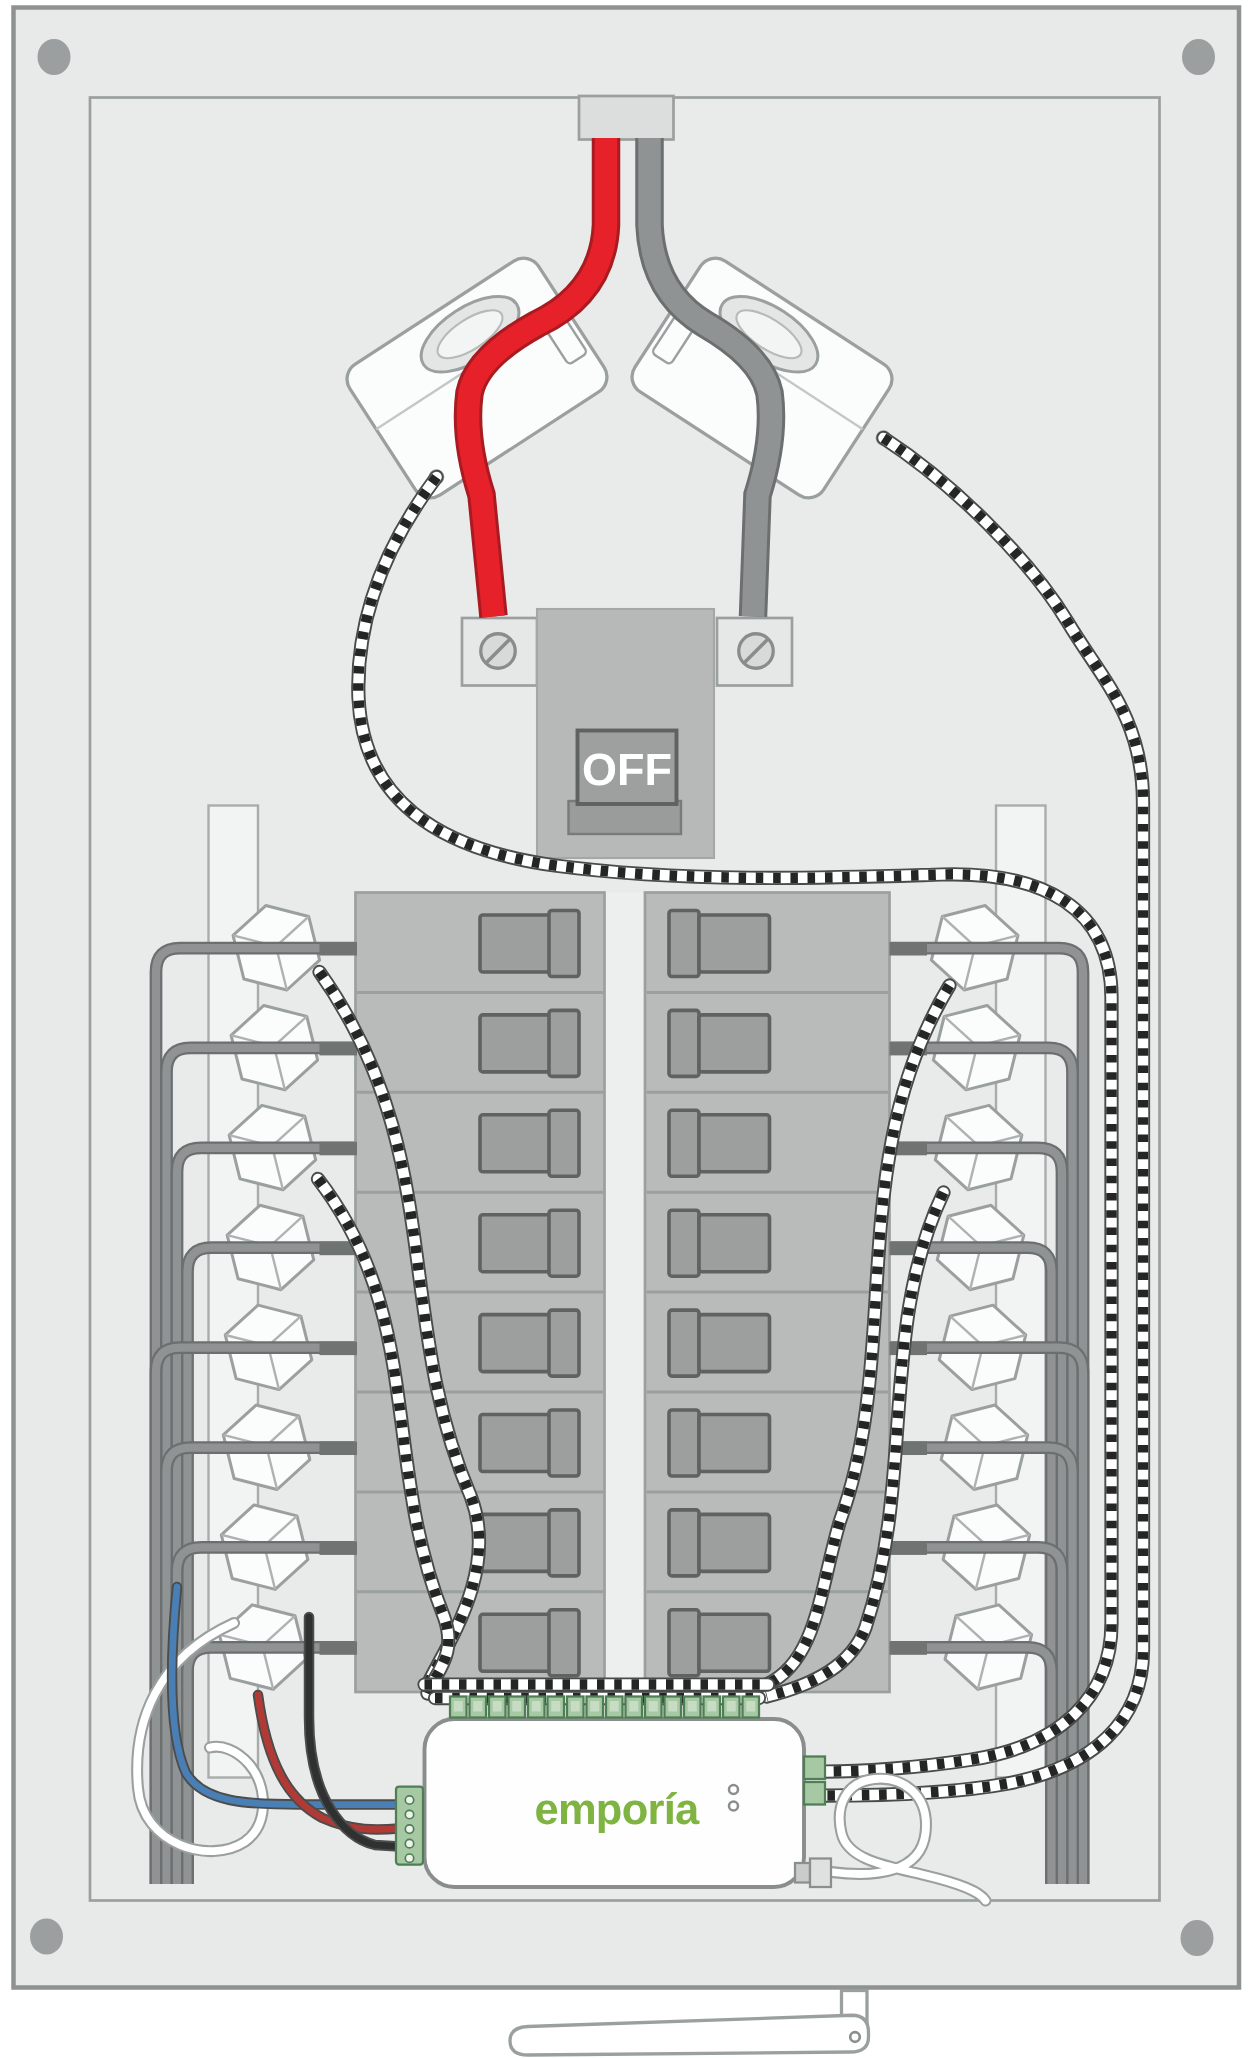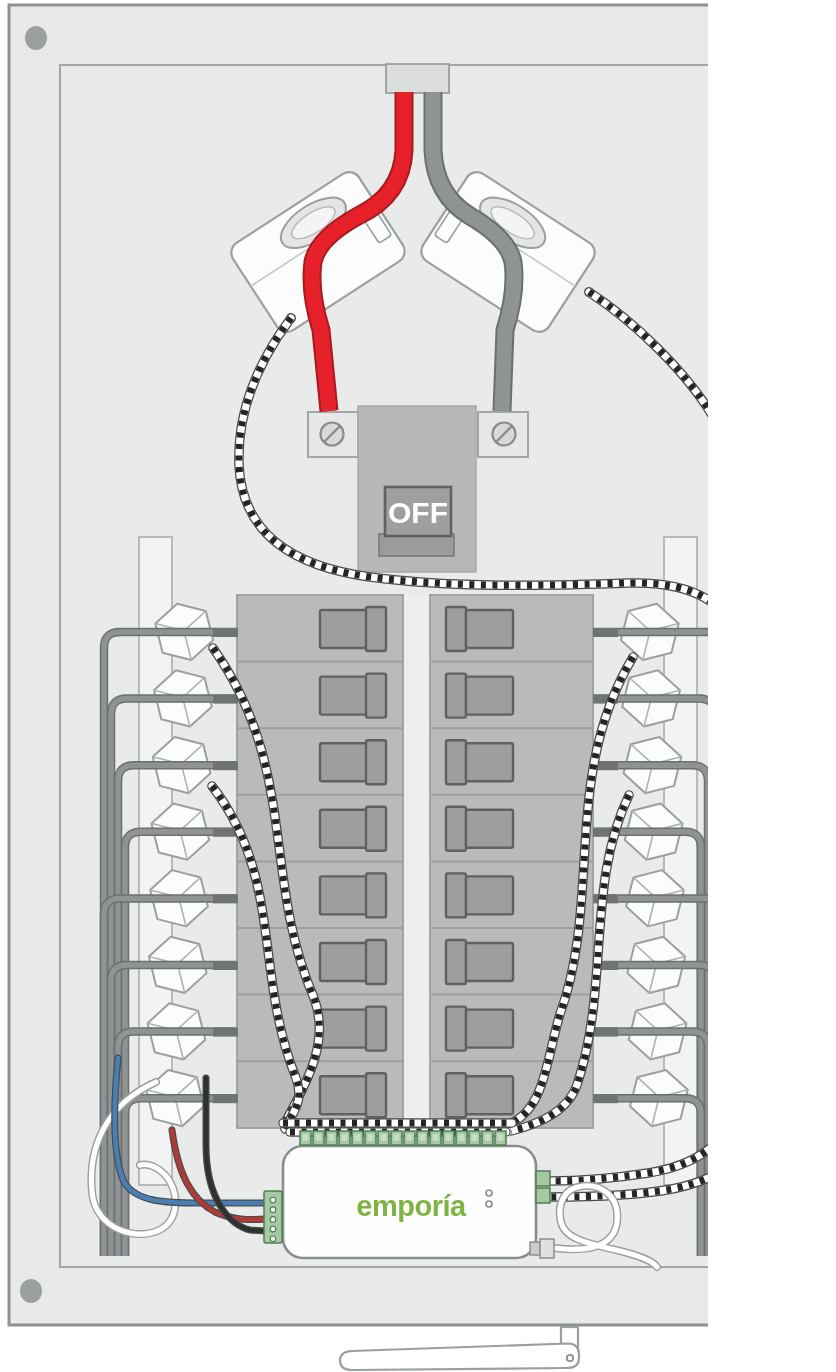--- a/index.html
+++ b/index.html
@@ -1,16 +1,16 @@
 <!DOCTYPE html>
 <html style="--panel-gray: #e8eae9; --panel-edge: #8e9392; --inner-edge: #9aa09f; --breaker-gray: #b8bbba; --switch-gray: #9c9f9e; --switch-edge: #5e6261; --stub-gray: #6f7372; --wire-red: #e62129; --wire-gray: #8f9394; --wire-blue: #4a7fb5; --wire-dark-red: #b23a36; --wire-black: #2e3130; --terminal-green: #a6c9a4; --terminal-green-edge: #4f7d55; --logo-green: #7fb442; --screw-gray: #9b9fa0;"><head>
 <meta charset="utf-8">
 <style>
   html,body{margin:0;padding:0;background:#ffffff;}
-  #stage{position:relative;width:708px;height:1372px;background:#ffffff;overflow:hidden;
+  #stage{position:relative;width:836px;height:1372px;background:#ffffff;overflow:hidden;
          font-family:"Liberation Sans", sans-serif;}
   svg{position:absolute;left:0;top:0;}
   
   .tw-o{fill:none;stroke:#474b4a;stroke-width:9.5;stroke-linecap:round;}
   .tw-w{fill:none;stroke:#ffffff;stroke-width:7;stroke-linecap:round;}
   .tw-b{fill:none;stroke:#232625;stroke-width:7;stroke-dasharray:5 6.5;stroke-linecap:butt;}
   
   .bw-o{fill:none;stroke:#6b6f70;stroke-width:8.5;}
   .bw-i{fill:none;stroke:var(--wire-gray,#8f9394);stroke-width:5.5;}
   

